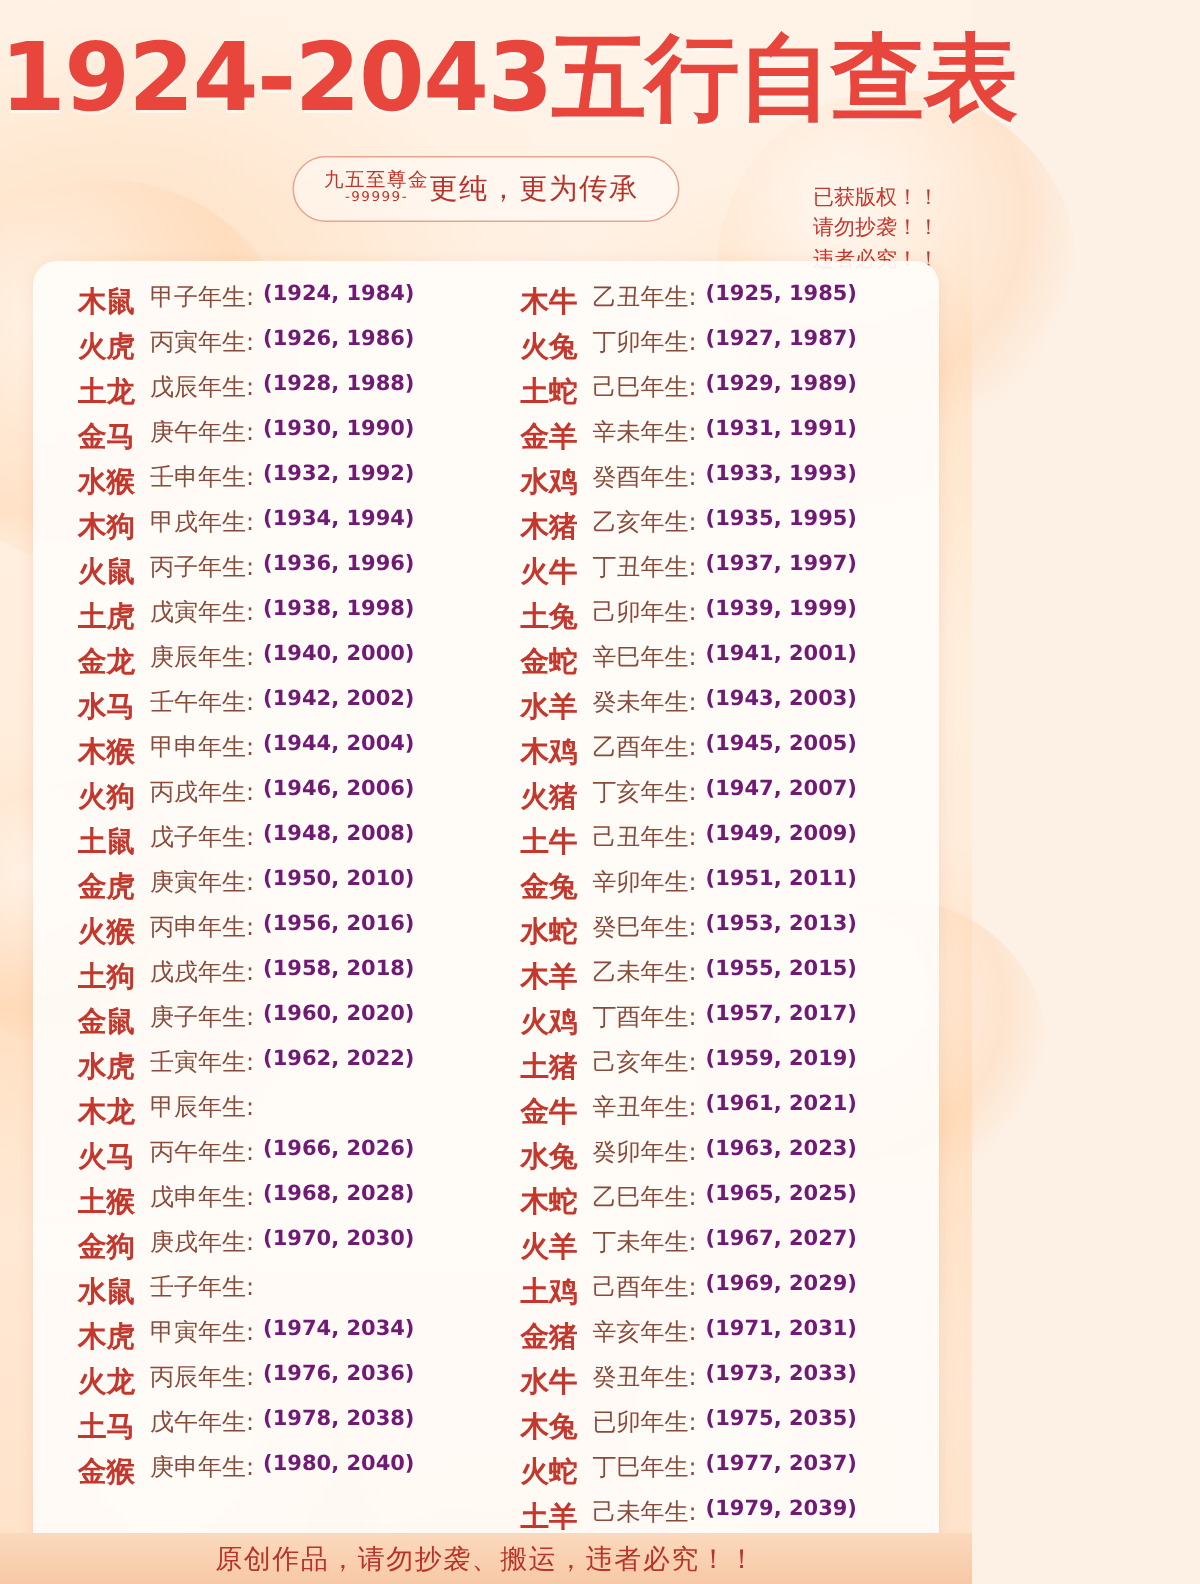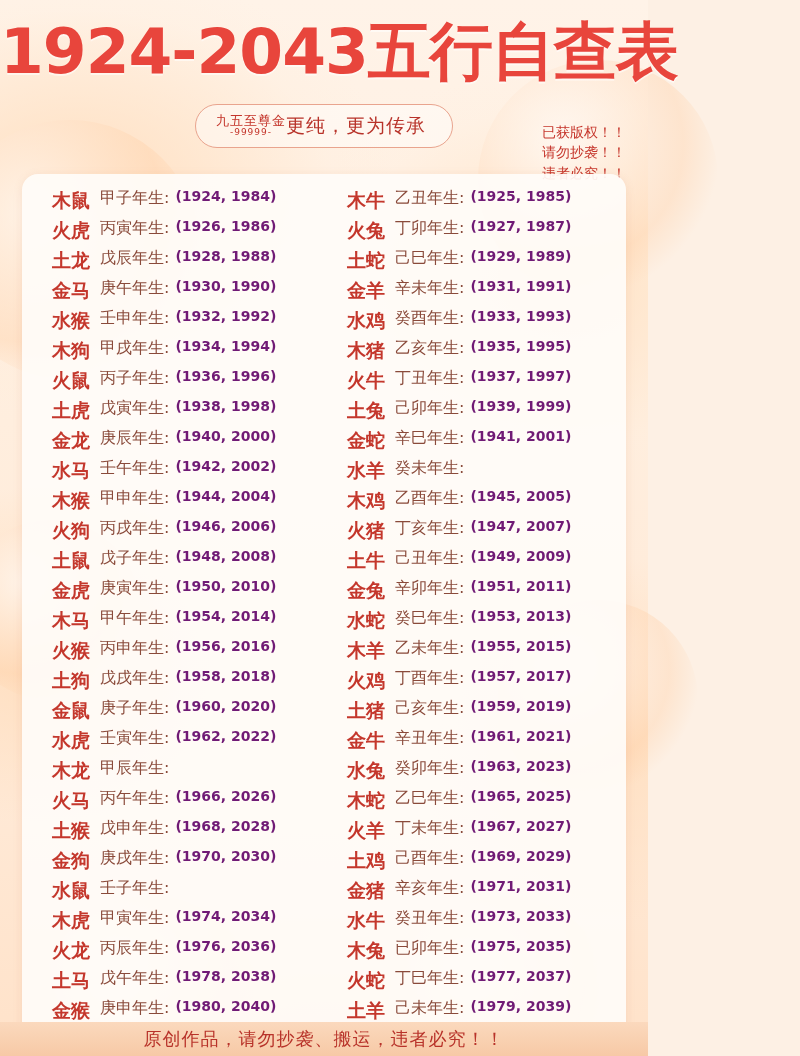--- a/index.html
+++ b/index.html
@@ -255,25 +255,20 @@
             <span class="elem">土鼠</span>
             <span class="ganzhi">戊子年生:</span>
             <span class="years">(1948, 2008)</span>
           </div>
           <div class="row">
             <span class="elem">金虎</span>
             <span class="ganzhi">庚寅年生:</span>
             <span class="years">(1950, 2010)</span>
           </div>
           <div class="row">
-            <span class="elem">木马</span>
-            <span class="ganzhi">甲午年生:</span>
-            <span class="years">(1954, 2014)</span>
-          </div>
-          <div class="row">
             <span class="elem">火猴</span>
             <span class="ganzhi">丙申年生:</span>
             <span class="years">(1956, 2016)</span>
           </div>
           <div class="row">
             <span class="elem">土狗</span>
             <span class="ganzhi">戊戌年生:</span>
             <span class="years">(1958, 2018)</span>
           </div>
           <div class="row">
@@ -372,20 +367,21 @@
             <span class="years">(1939, 1999)</span>
           </div>
           <div class="row">
             <span class="elem">金蛇</span>
             <span class="ganzhi">辛巳年生:</span>
             <span class="years">(1941, 2001)</span>
           </div>
           <div class="row">
             <span class="elem">水羊</span>
             <span class="ganzhi">癸未年生:</span>
+            <span class="years">(1943, 2003)</span>
           </div>
           <div class="row">
             <span class="elem">木鸡</span>
             <span class="ganzhi">乙酉年生:</span>
             <span class="years">(1945, 2005)</span>
           </div>
           <div class="row">
             <span class="elem">火猪</span>
             <span class="ganzhi">丁亥年生:</span>
             <span class="years">(1947, 2007)</span>

